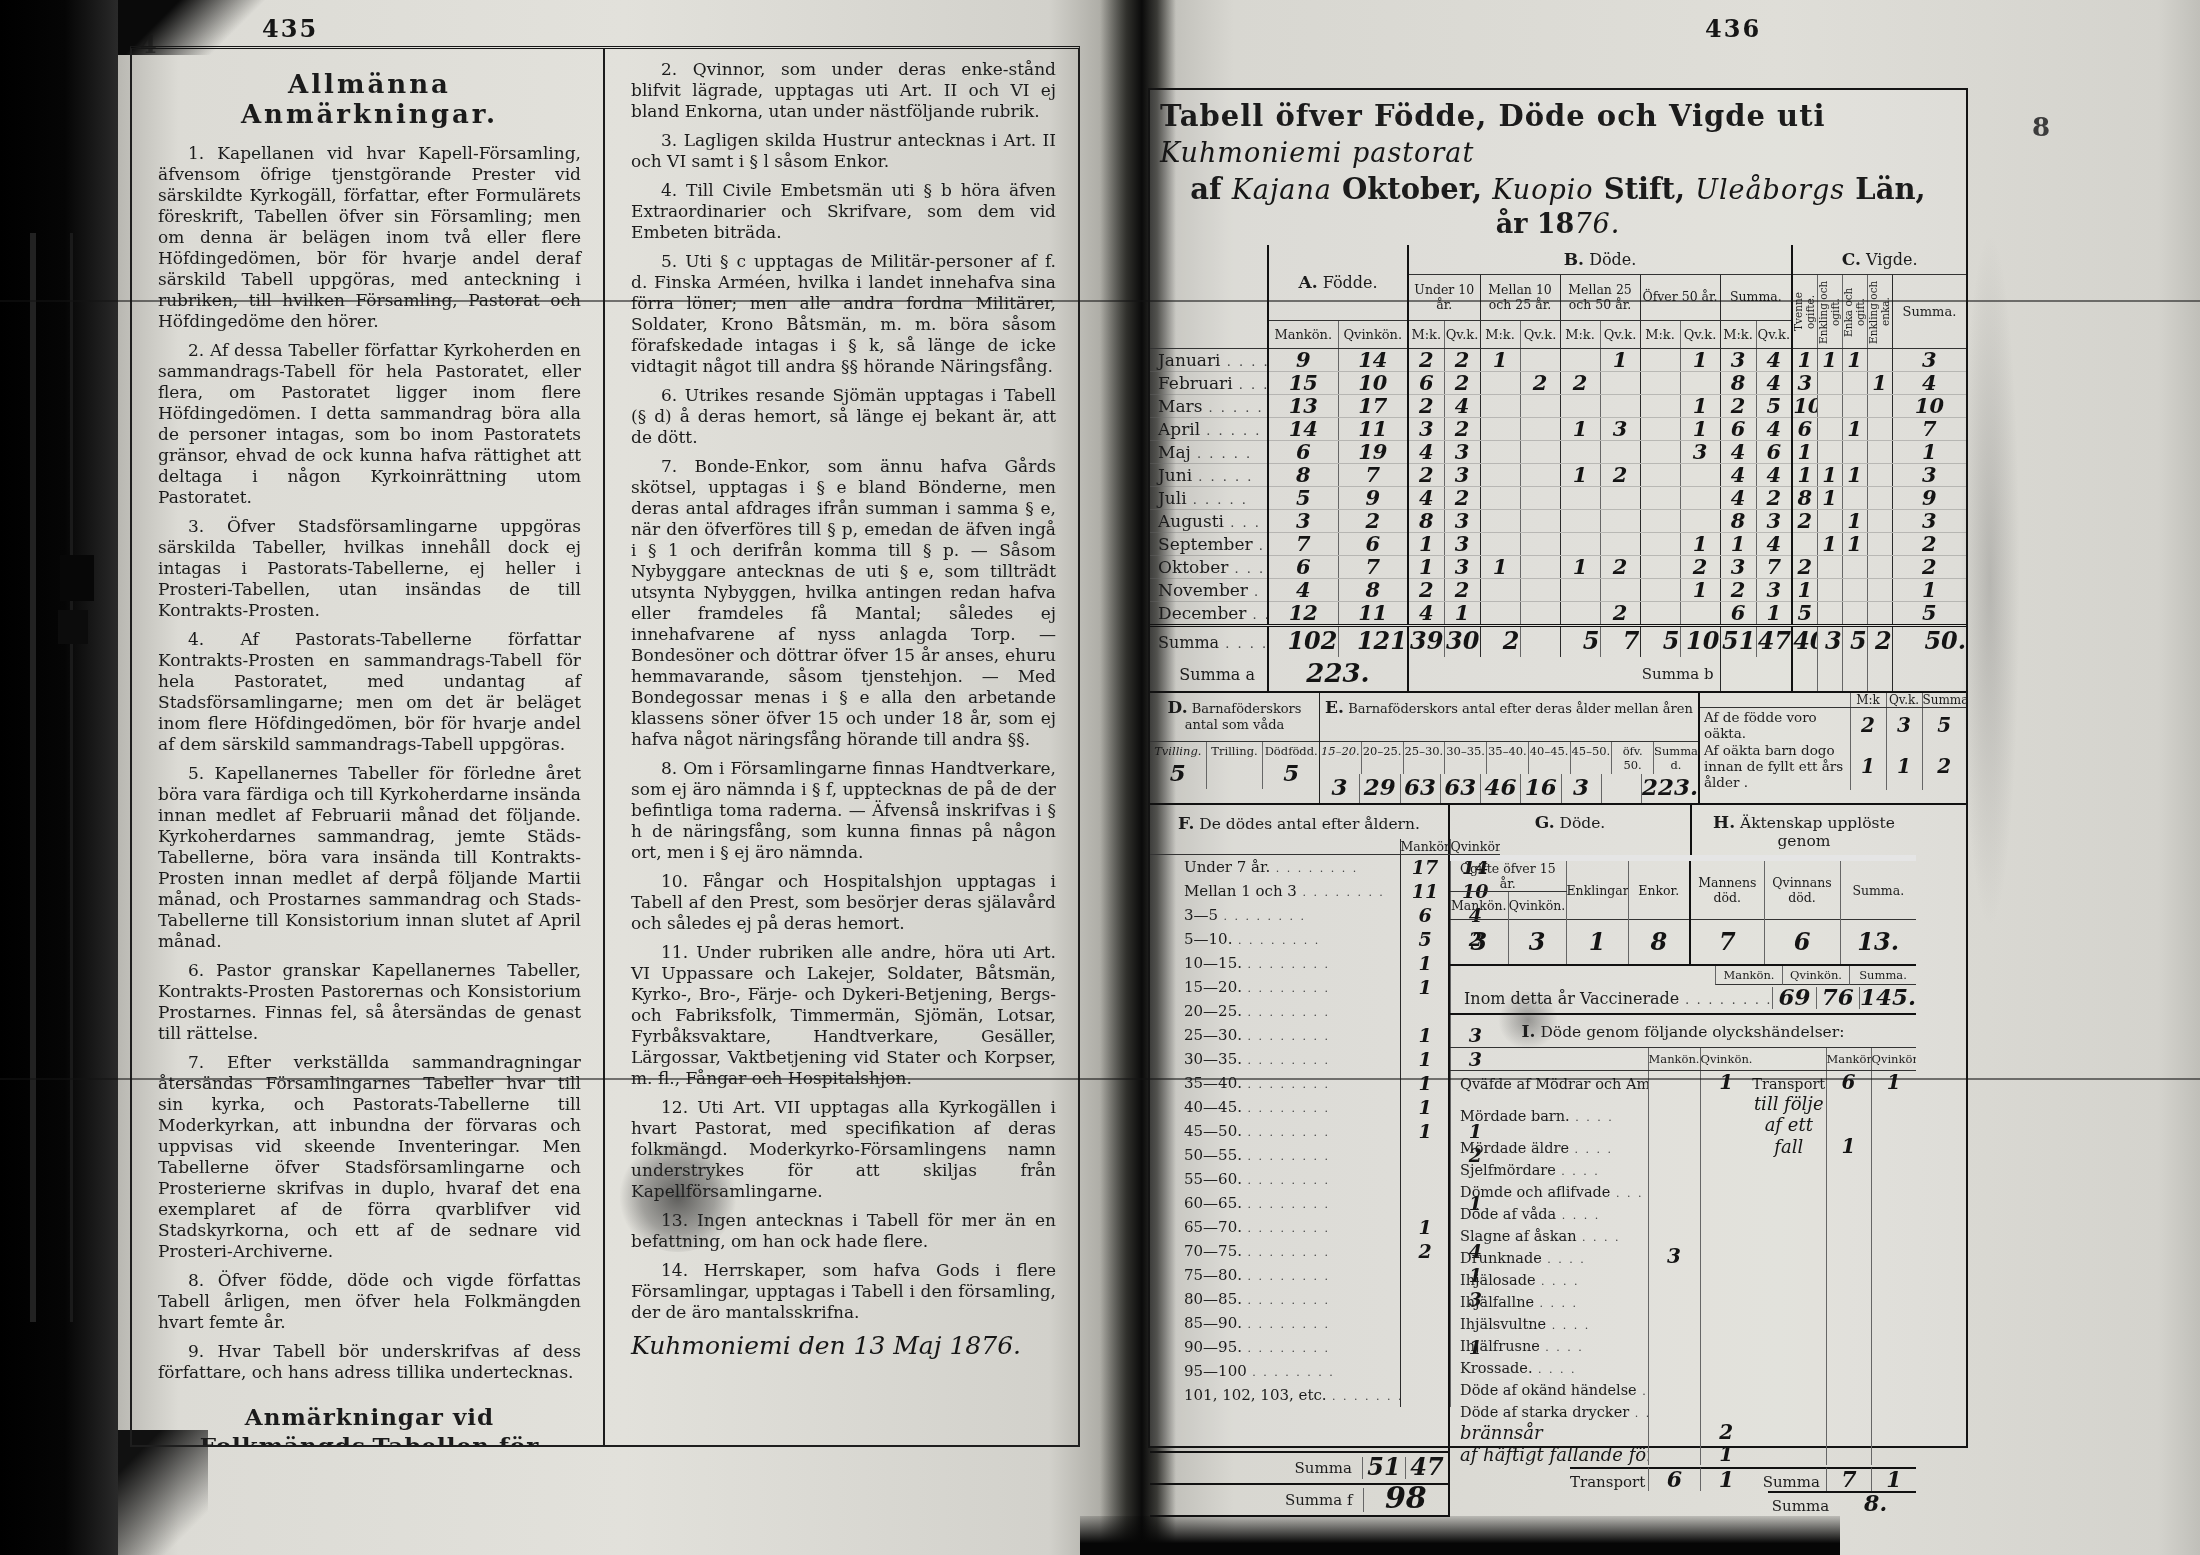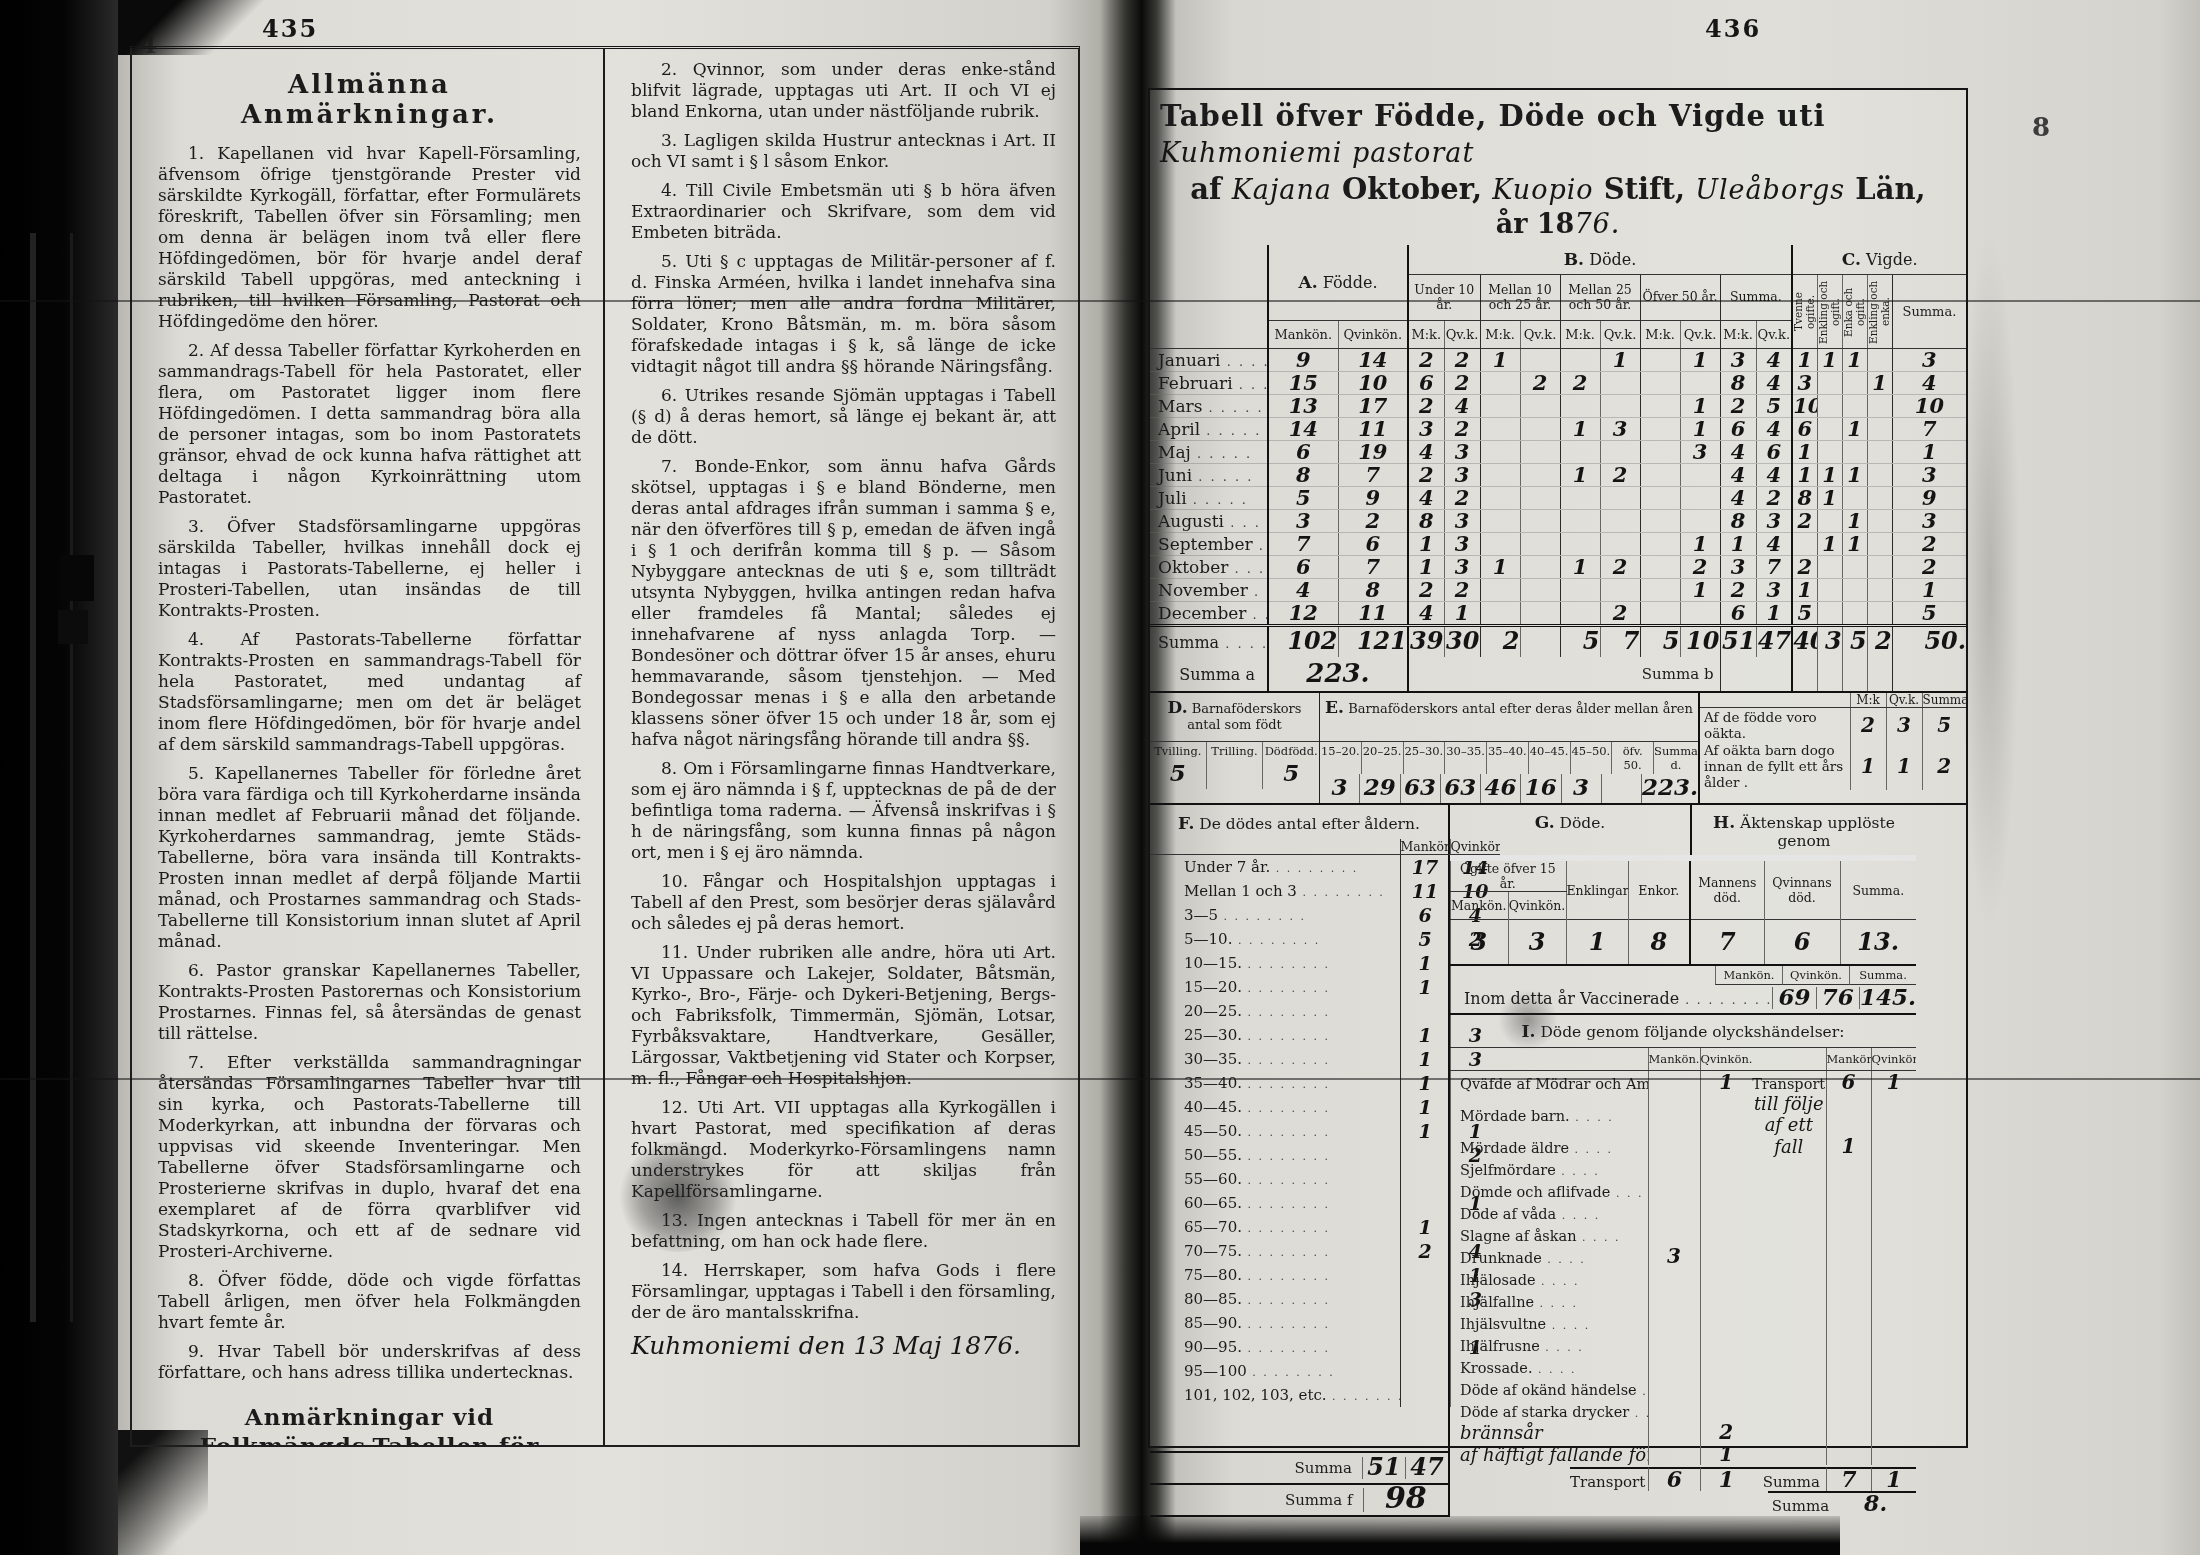--- a/index.html
+++ b/index.html
@@ -76,21 +76,21 @@
   .sumalbl{font-size:16px;text-align:right !important;padding-right:12px !important;}
   .suma .hwn{font-size:26px;}
   
   .band-de{display:flex;border-bottom:2px solid #111;}
   .dbox{width:170px;border-right:1.5px solid #222;box-sizing:border-box;}
   .ebox{width:380px;border-right:2px solid #111;box-sizing:border-box;}
   .obox{width:266px;box-sizing:border-box;}
   .detitle{font-size:13px;text-align:center;padding:4px 4px;line-height:1.2;min-height:40px;}
   .decols{display:flex;border-top:1px solid #333;}
   .decols>div{flex:1;border-left:1px solid #666;font-size:11.5px;text-align:center;padding:2px 0;}
-  .decols>div:first-child{border-left:none;}
+  .decols>div:first-child{border-left:none;font-style:italic;}
   .devals{display:flex;}
   .devals>div{flex:1;border-left:1px solid #666;text-align:center;padding:3px 0 4px;}
   .devals>div:first-child{border-left:none;}
   .devals .hwn{font-size:23px;}
   .otable td{font-size:14px;border-left:1px solid #666;text-align:center;}
   .otable td.olbl{font-size:13.5px;text-align:left;border-left:none;line-height:1.2;padding-left:4px;}
   .otable .ohead td{font-size:12px;border-bottom:1px solid #333;}
   .otable .hwn{font-size:20px;}
   
   .band-fgh{display:flex;height:100%;}
@@ -602,21 +602,21 @@
             <td class="bl"></td>
             <td class="bm"></td>
       </tr>
     </tbody>
       </table>
 
     <div class="band-de">
       <div class="dbox">
         <div class="detitle">
           <span class="seccode">D.</span>
-          <span>Barnaföderskors antal som födt</span>
+          <span>Barnaföderskors antal som våda</span>
         </div>
         <div class="decols">
           <div>Tvilling.</div>
           <div>Trilling.</div>
           <div>Dödfödd.</div>
         </div>
         <div class="devals">
           <div><span class="hwn">5</span></div>
           <div><span class="hwn"></span></div>
           <div><span class="hwn">5</span></div>

